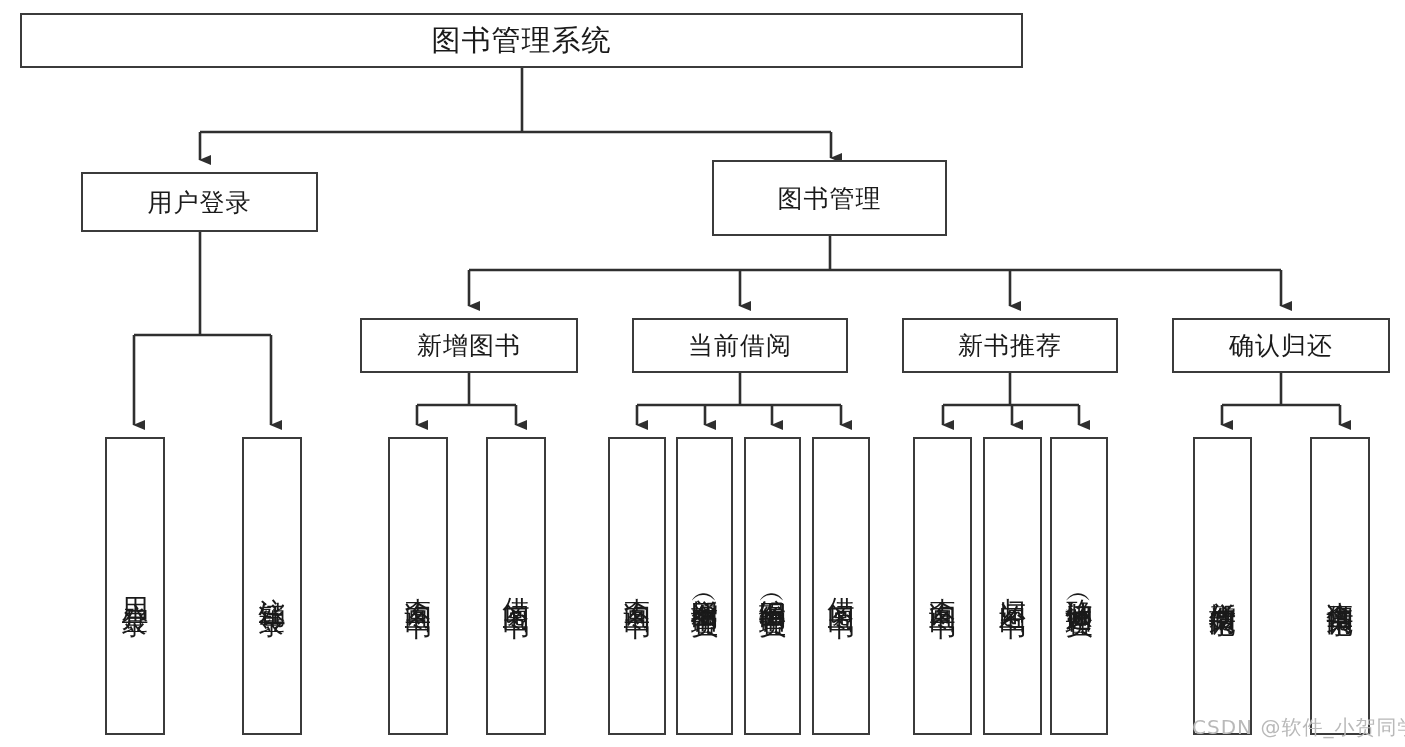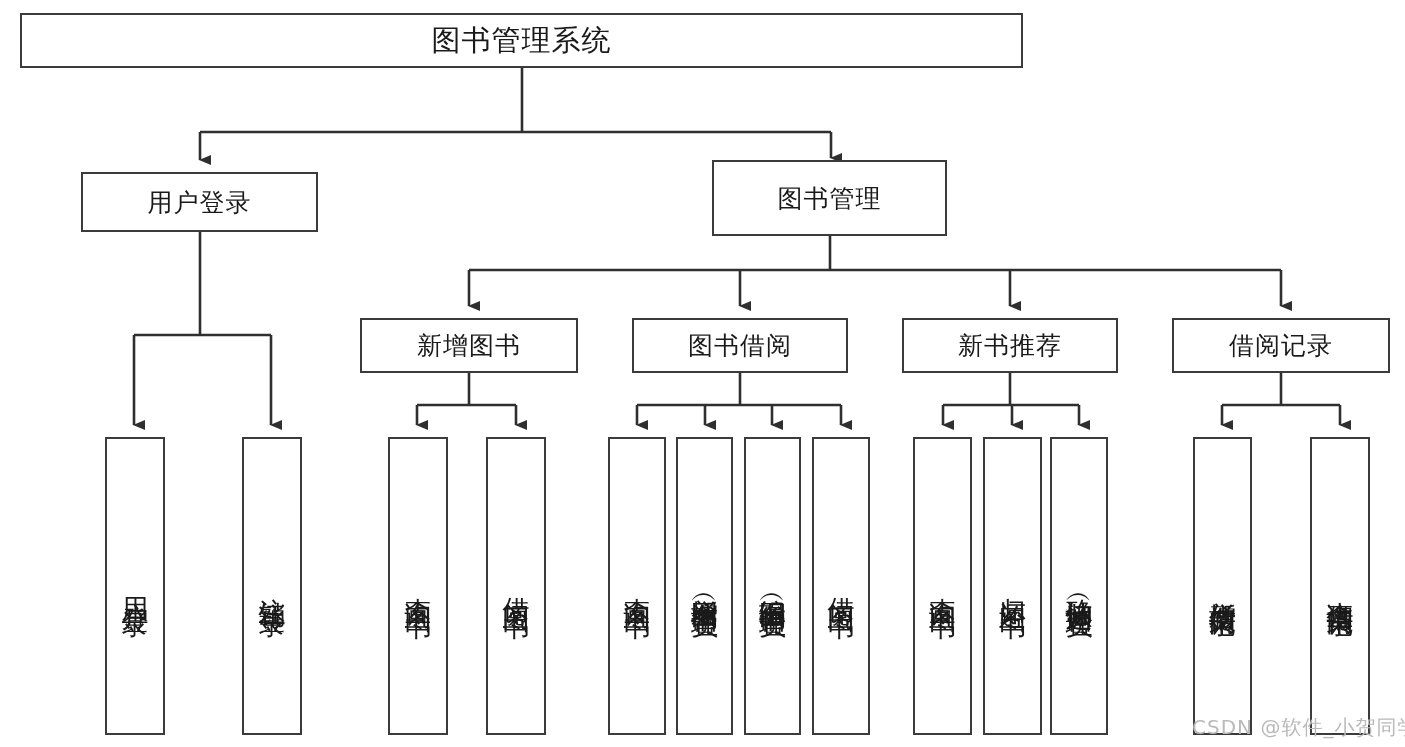--- a/index.html
+++ b/index.html
@@ -85,23 +85,23 @@
       <path d="M1340,405 L1340,425" marker-end="url(#ah)"></path>
     </g>
   </svg>
 
   <div class="node h root" style="left:20px;top:13px;width:1003px;height:55px;">图书管理系统</div>
 
   <div class="node h" style="left:81px;top:172px;width:237px;height:60px;">用户登录</div>
   <div class="node h" style="left:712px;top:160px;width:235px;height:76px;">图书管理</div>
 
   <div class="node h" style="left:360px;top:318px;width:218px;height:55px;">新增图书</div>
-  <div class="node h" style="left:632px;top:318px;width:216px;height:55px;">图书借阅</div>
+  <div class="node h" style="left:632px;top:318px;width:216px;height:55px;">当前借阅</div>
   <div class="node h" style="left:902px;top:318px;width:216px;height:55px;">新书推荐</div>
-  <div class="node h" style="left:1172px;top:318px;width:218px;height:55px;">借阅记录</div>
+  <div class="node h" style="left:1172px;top:318px;width:218px;height:55px;">确认归还</div>
 
   <div class="node v" style="left:105px;top:437px;width:60px;height:298px;">用户登录</div>
   <div class="node v" style="left:242px;top:437px;width:60px;height:298px;">注销登录</div>
 
   <div class="node v" style="left:388px;top:437px;width:60px;height:298px;">查询图书</div>
   <div class="node v" style="left:486px;top:437px;width:60px;height:298px;">借阅图书</div>
 
   <div class="node v" style="left:608px;top:437px;width:58px;height:298px;">查询图书</div>
   <div class="node v tall" style="left:676px;top:437px;width:57px;height:298px;">新增图书（管理员）</div>
   <div class="node v tall" style="left:744px;top:437px;width:57px;height:298px;">编辑图书（管理员）</div>

